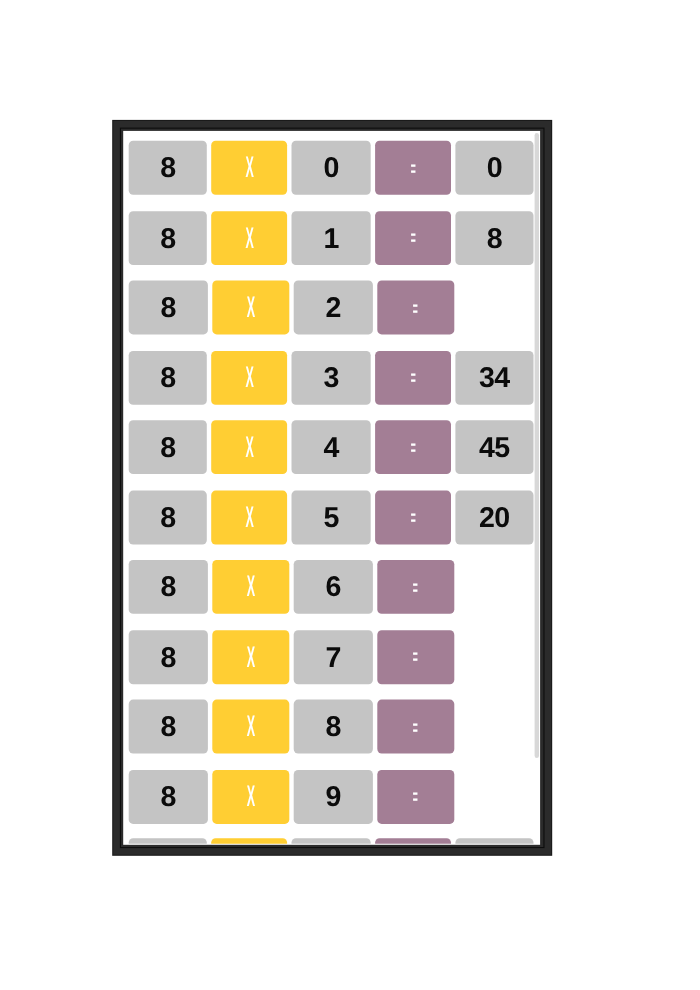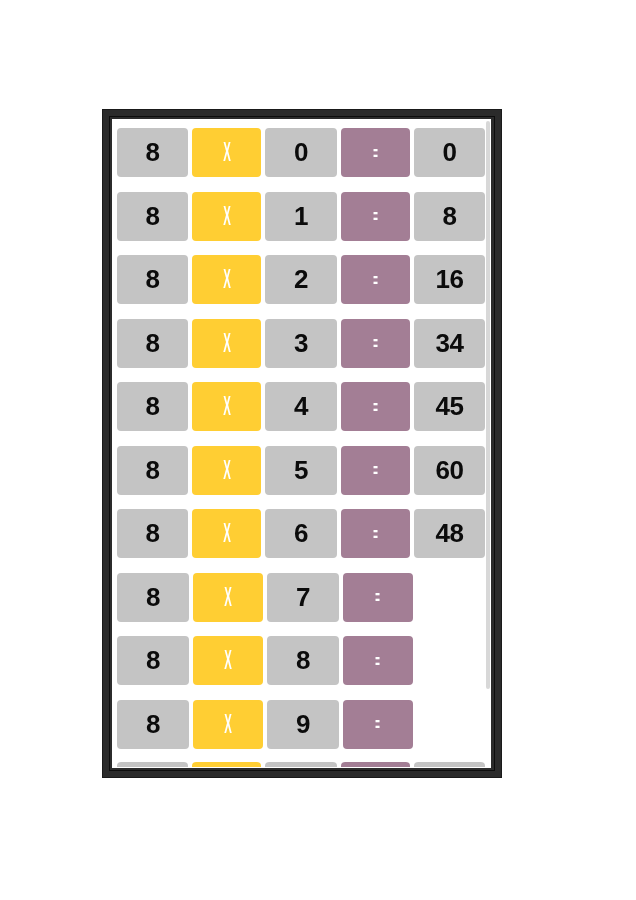--- a/index.html
+++ b/index.html
@@ -173,21 +173,20 @@
         </div>
         <div class="equation-row">
           <div class="cell cell-operand cell-operand-left">8</div>
           <div class="cell cell-op-times">
             <span class="op-glyph glyph-times">X</span>
           </div>
           <div class="cell cell-operand cell-operand-right">2</div>
           <div class="cell cell-op-equals">
             <span class="op-glyph glyph-equals">=</span>
           </div>
-          <div class="cell cell-operand cell-result">16</div>
         </div>
         <div class="equation-row">
           <div class="cell cell-operand cell-operand-left">8</div>
           <div class="cell cell-op-times">
             <span class="op-glyph glyph-times">X</span>
           </div>
           <div class="cell cell-operand cell-operand-right">3</div>
           <div class="cell cell-op-equals">
             <span class="op-glyph glyph-equals">=</span>
           </div>
@@ -206,32 +205,31 @@
         </div>
         <div class="equation-row">
           <div class="cell cell-operand cell-operand-left">8</div>
           <div class="cell cell-op-times">
             <span class="op-glyph glyph-times">X</span>
           </div>
           <div class="cell cell-operand cell-operand-right">5</div>
           <div class="cell cell-op-equals">
             <span class="op-glyph glyph-equals">=</span>
           </div>
-          <div class="cell cell-operand cell-result">60</div>
+          <div class="cell cell-operand cell-result">20</div>
         </div>
         <div class="equation-row">
           <div class="cell cell-operand cell-operand-left">8</div>
           <div class="cell cell-op-times">
             <span class="op-glyph glyph-times">X</span>
           </div>
           <div class="cell cell-operand cell-operand-right">6</div>
           <div class="cell cell-op-equals">
             <span class="op-glyph glyph-equals">=</span>
           </div>
-          <div class="cell cell-operand cell-result">48</div>
         </div>
         <div class="equation-row">
           <div class="cell cell-operand cell-operand-left">8</div>
           <div class="cell cell-op-times">
             <span class="op-glyph glyph-times">X</span>
           </div>
           <div class="cell cell-operand cell-operand-right">7</div>
           <div class="cell cell-op-equals">
             <span class="op-glyph glyph-equals">=</span>
           </div>

